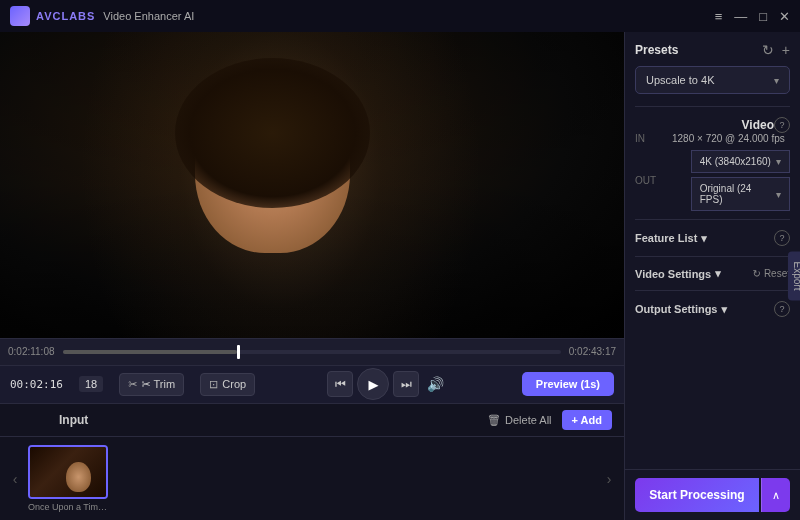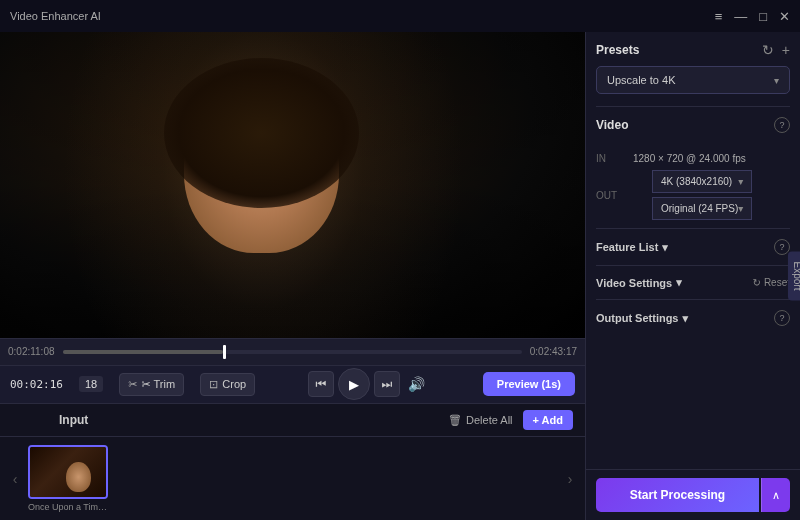--- a/index.html
+++ b/index.html
@@ -367,21 +367,21 @@
       color: #888;
       text-align: center;
       max-width: 80px;
       overflow: hidden;
       text-overflow: ellipsis;
       white-space: nowrap;
     }
 
     
     .right-panel {
-      width: 215px;
+      width: 176px;
       background: #151525;
       display: flex;
       flex-direction: column;
       border-left: 1px solid #2a2a3e;
       position: relative;
     }
 
     
     .export-tab {
       position: absolute;
@@ -448,22 +448,22 @@
 
     
     .video-section {
       border-top: 1px solid #2a2a3e;
       padding-top: 10px;
       margin-bottom: 8px;
     }
     .video-section-header {
       display: flex;
       align-items: center;
-      justify-content: space-between;
-      margin-bottom: 20px;
+      justify-content: flex-end;
+      margin-bottom: 0;
     }
 
     .info-row {
       display: flex;
       align-items: center;
       margin-bottom: 6px;
     }
     .info-label {
       width: 28px;
       font-size: 10px;
@@ -569,20 +569,24 @@
       cursor: pointer;
       font-size: 11px;
       border-left: 1px solid rgba(255,255,255,0.2);
     }
   </style>
 </head>
 <body>
 
 <div class="titlebar">
   <div class="titlebar-left">
+    <div class="titlebar-logo">
+      <div class="logo-icon"></div>
+      <span class="titlebar-brand">AVCLABS</span>
+    </div>
     <span class="titlebar-title">Video Enhancer AI</span>
   </div>
   <div class="titlebar-controls">
     <span class="titlebar-btn">≡</span>
     <span class="titlebar-btn">—</span>
     <span class="titlebar-btn">□</span>
     <span class="titlebar-btn">✕</span>
   </div>
 </div>
 

